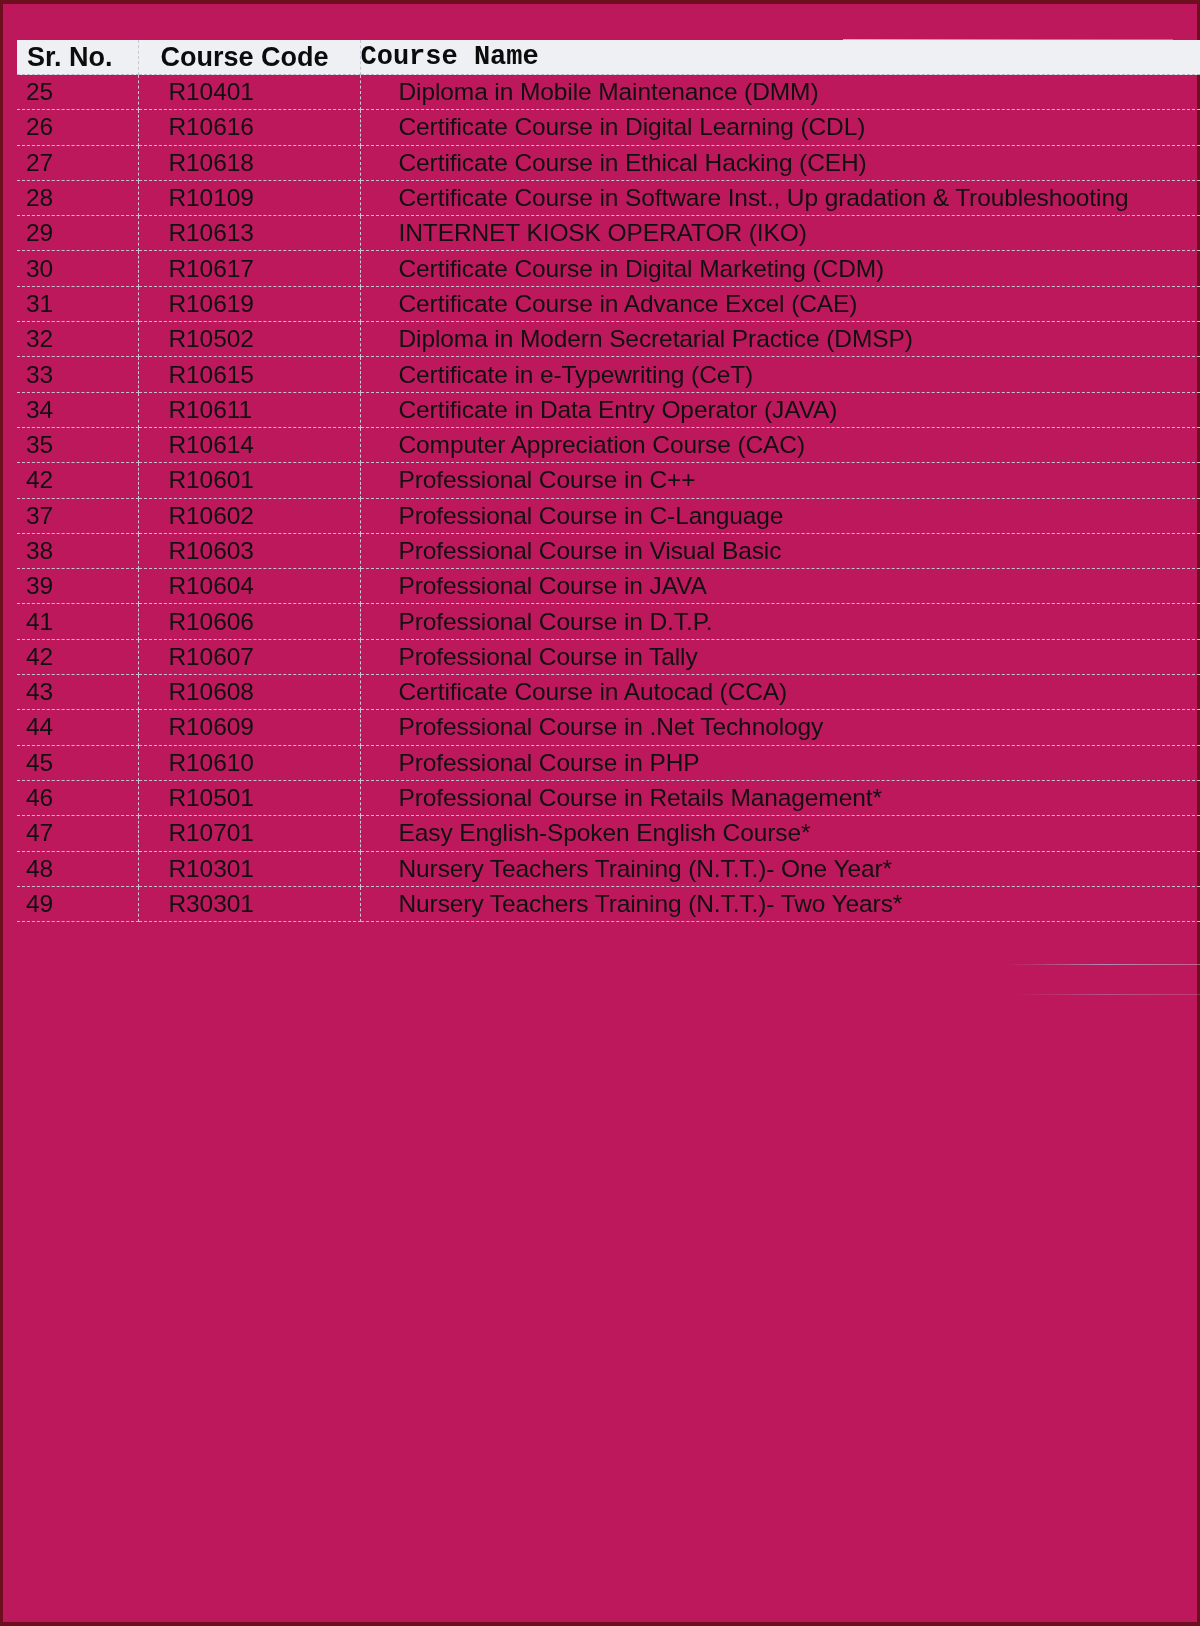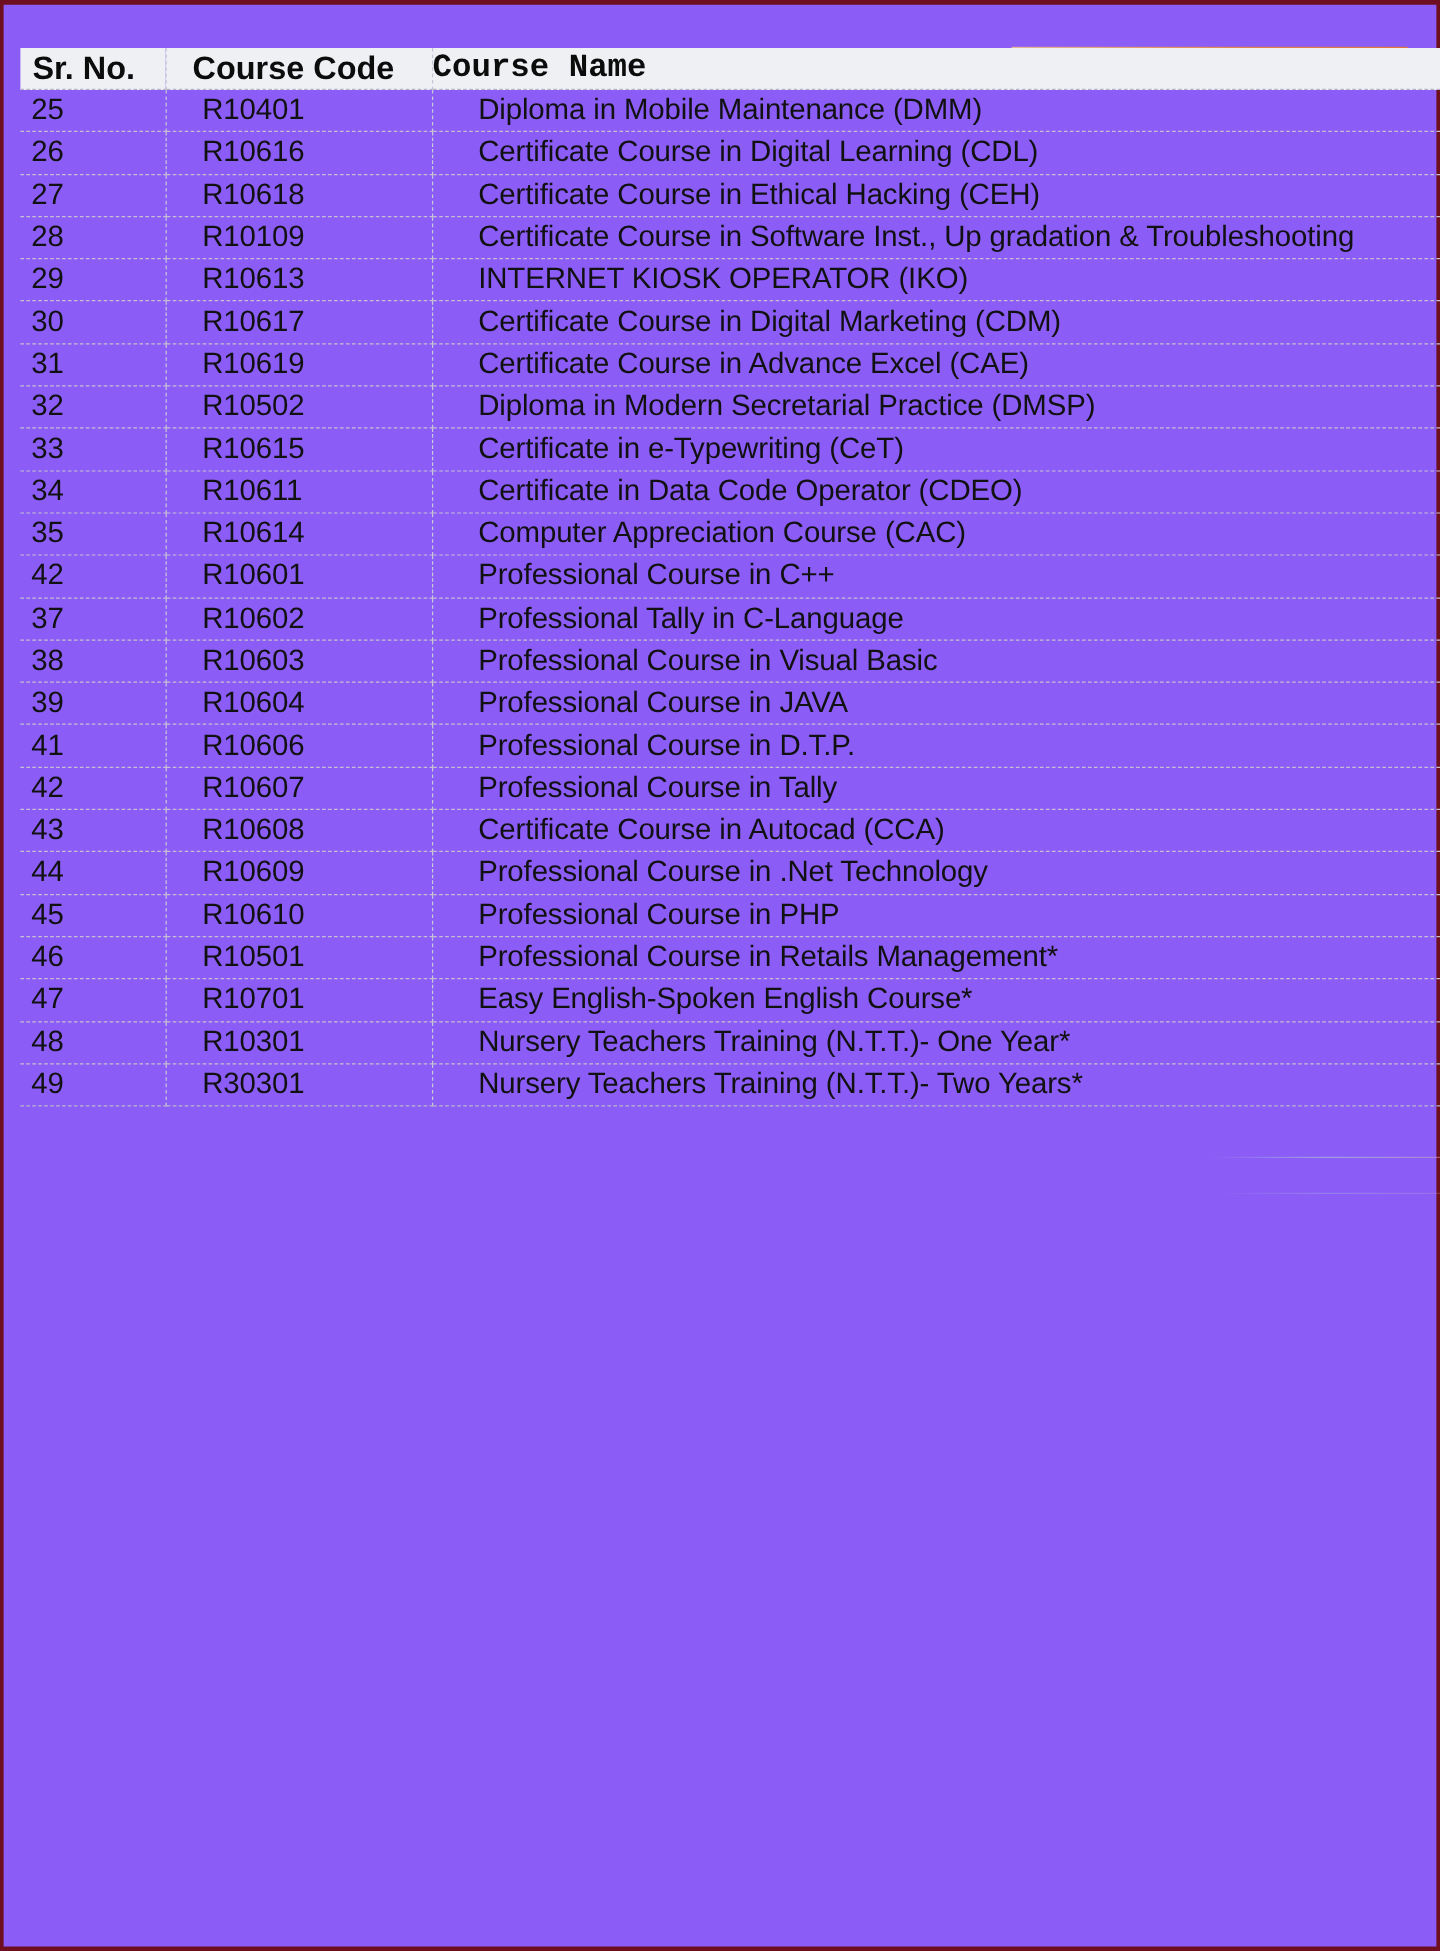--- a/index.html
+++ b/index.html
@@ -18,21 +18,21 @@
     .page-frame {
       position: absolute;
       left: 0; top: 0;
       width: 1200px;
       height: 1626px;
       box-sizing: border-box;
       border-top: 4px solid #6e0f1f;
       border-left: 3px solid #6e0f1f;
       border-bottom: 4px solid #6e0f1f;
       border-right: 3px solid #6e0f1f;
-      background: #8b5cf6;
+      background: #be185d;
     }
     .accent-line {
       position: absolute;
       left: 840px;
       top: 35px;
       width: 330px;
       height: 2px;
       background: linear-gradient(90deg, #f3c58e, #ef8a2a 60%, #f07a1a);
       opacity: 0.85;
     }
@@ -152,36 +152,36 @@
           <td class="name">Diploma in Modern Secretarial Practice (DMSP)</td>
         </tr>
       <tr>
           <td class="sr">33</td>
           <td class="code">R10615</td>
           <td class="name">Certificate in e-Typewriting (CeT)</td>
         </tr>
       <tr>
           <td class="sr">34</td>
           <td class="code">R10611</td>
-          <td class="name">Certificate in Data Code Operator (CDEO)</td>
+          <td class="name">Certificate in Data Entry Operator (JAVA)</td>
         </tr>
       <tr>
           <td class="sr">35</td>
           <td class="code">R10614</td>
           <td class="name">Computer Appreciation Course (CAC)</td>
         </tr>
       <tr>
           <td class="sr">42</td>
           <td class="code">R10601</td>
           <td class="name">Professional Course in C++</td>
         </tr>
       <tr>
           <td class="sr">37</td>
           <td class="code">R10602</td>
-          <td class="name">Professional Tally in C-Language</td>
+          <td class="name">Professional Course in C-Language</td>
         </tr>
       <tr>
           <td class="sr">38</td>
           <td class="code">R10603</td>
           <td class="name">Professional Course in Visual Basic</td>
         </tr>
       <tr>
           <td class="sr">39</td>
           <td class="code">R10604</td>
           <td class="name">Professional Course in JAVA</td>

